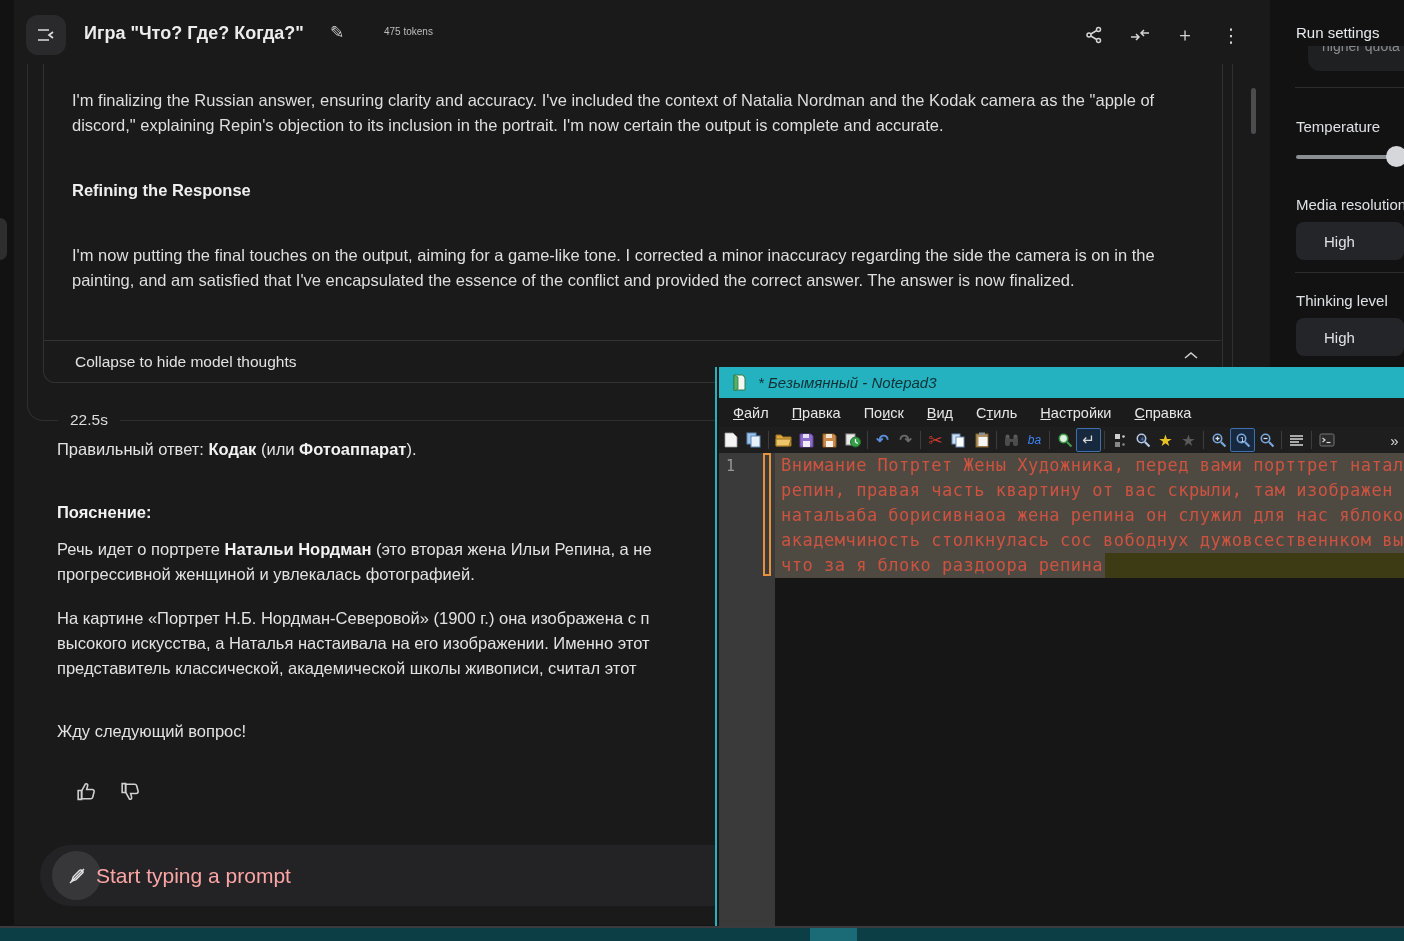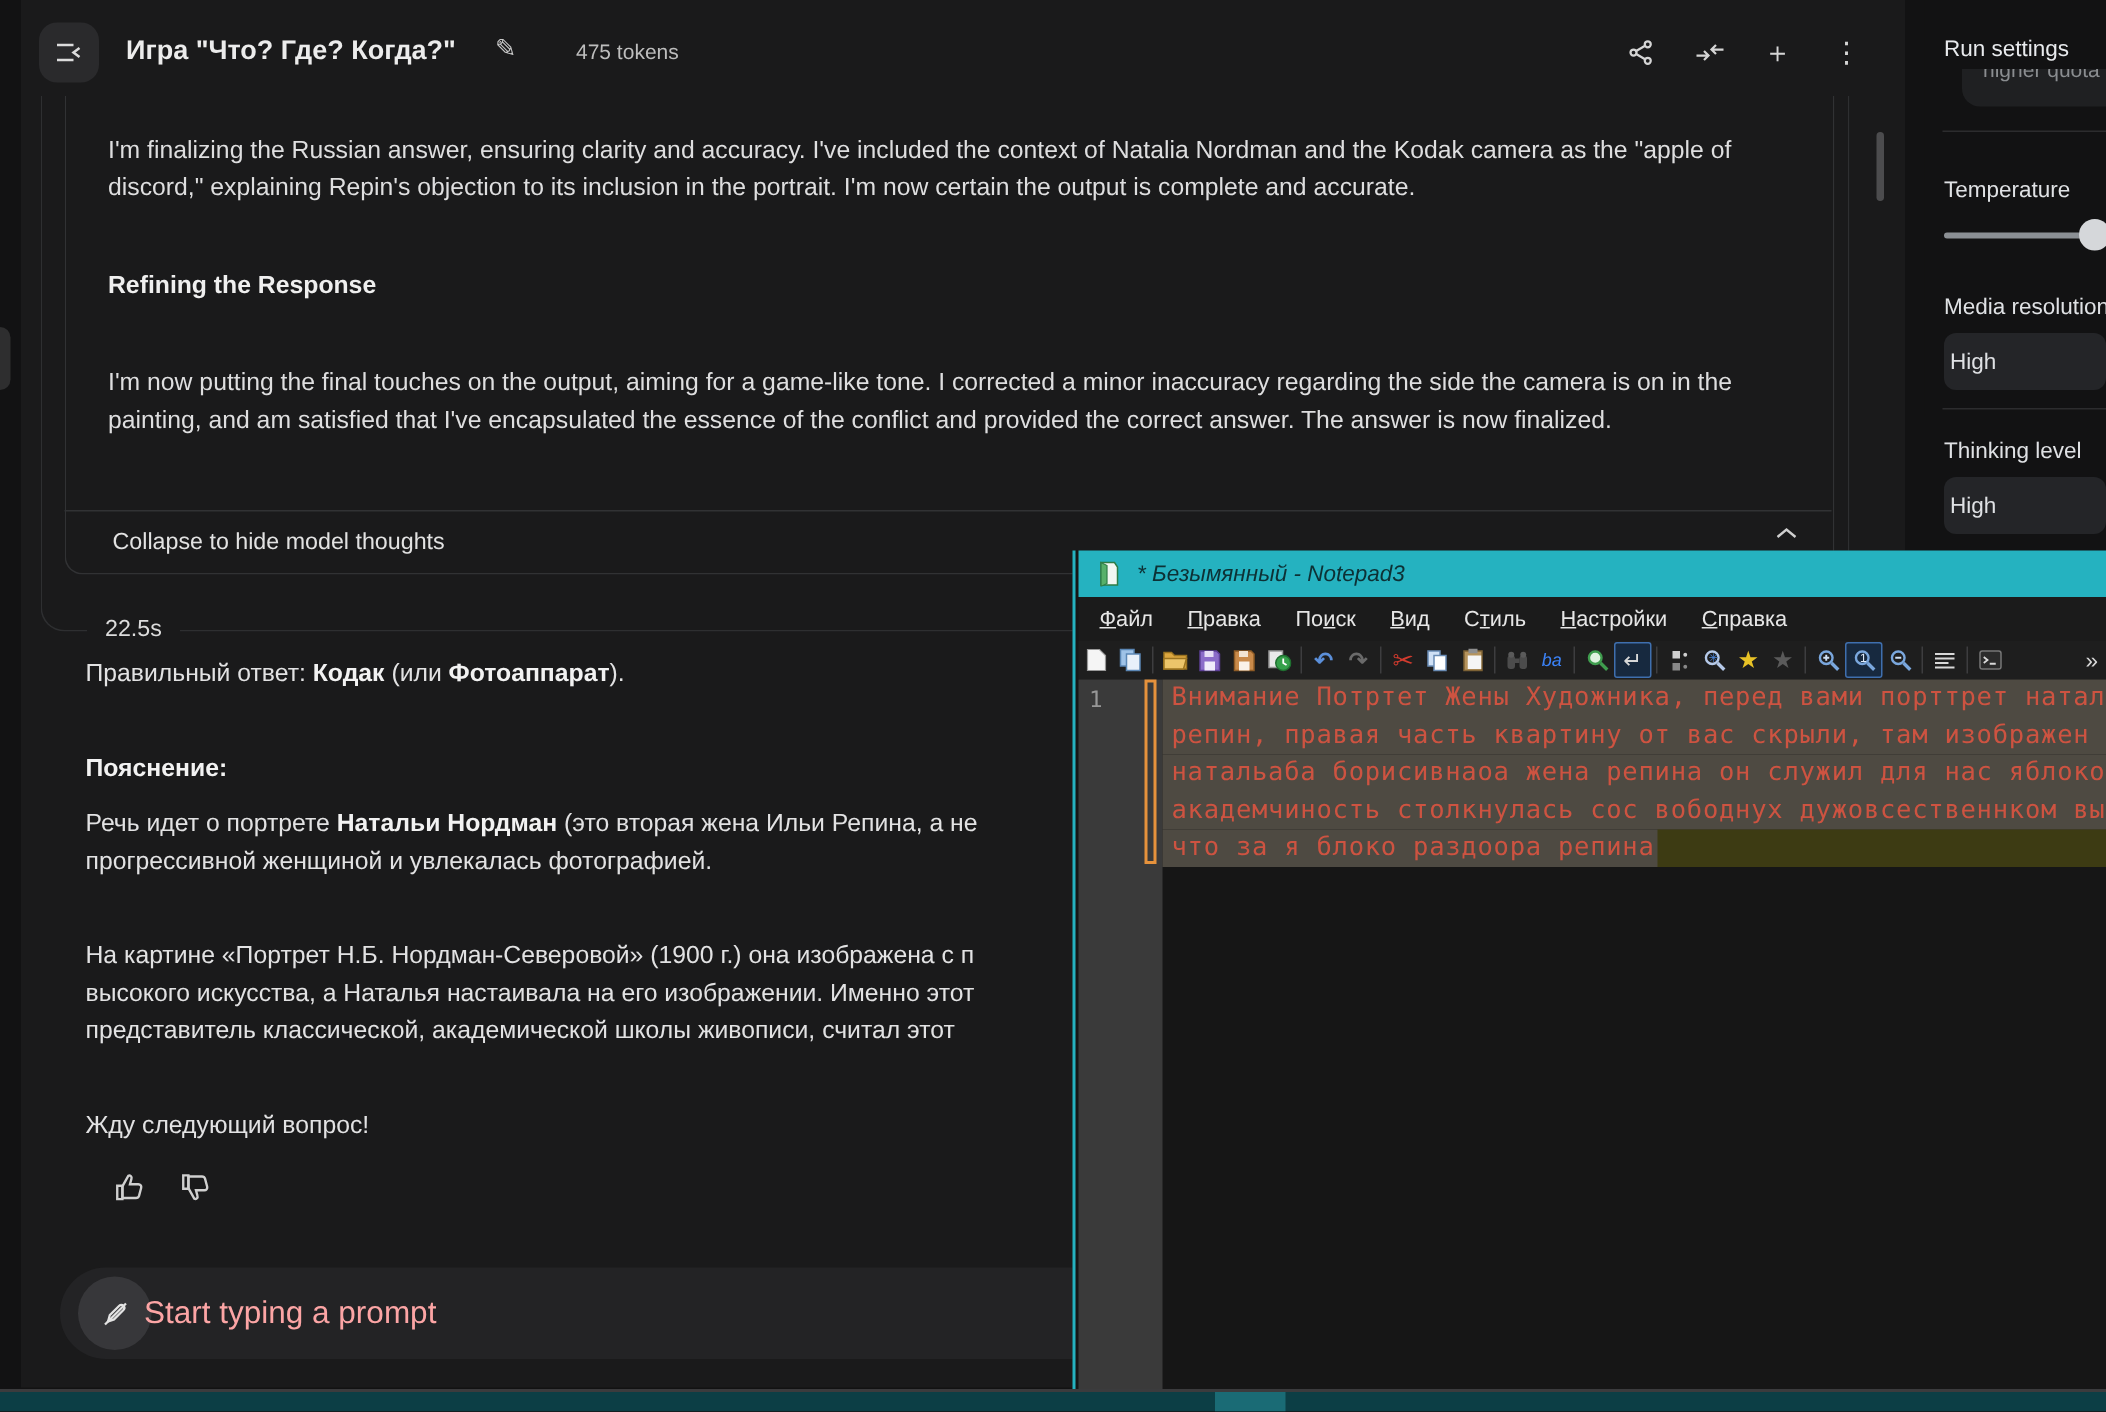--- a/index.html
+++ b/index.html
@@ -8,21 +8,21 @@
   .abs{position:absolute;}
   
   #card{left:14px;top:0;width:1256px;height:925px;background:#1a1a1b;}
   #leftHandle{left:0;top:218px;width:7px;height:42px;background:#2e2e2f;border-radius:0 8px 8px 0;}
   
   #hdr{left:0;top:0;width:100%;height:70px;}
   #collapseBtn{left:26px;top:15px;width:40px;height:40px;border-radius:12px;background:#2a2a2c;
                display:flex;align-items:center;justify-content:center;}
   #chatTitle{left:84px;top:23px;font-size:18px;font-weight:700;color:#ececec;white-space:nowrap;}
   #editIco{left:330px;top:22px;color:#c9c9c9;font-size:17px;}
-  #tokenCount{left:384px;top:26px;font-size:14px;color:#bdbdbd;}
+  #tokenCount{left:384px;top:26px;font-size:10px;color:#bdbdbd;}
   .hico{top:25px;width:20px;height:20px;color:#d5d5d5;display:flex;align-items:center;justify-content:center;font-size:19px;}
   
   #thoughtOuter{left:27px;top:64px;width:1204px;height:356px;border:1px solid #2e2f31;border-top:none;
                 border-radius:0 0 16px 16px;}
   #thoughtInner{left:43px;top:64px;width:1178px;height:318px;border:1px solid #313234;border-top:none;
                 border-radius:0 0 12px 12px;}
   #thoughtText{left:72px;top:88px;width:1130px;font-size:16.5px;line-height:25px;color:#dededf;}
   #thoughtText .tp{margin:0 0 25px 0;}
   #thoughtText h4{margin:40px 0 40px 0;font-size:16.5px;color:#efefef;}
   #collapseRow{left:43px;top:340px;width:1178px;height:42px;border-top:1px solid #313234;
@@ -42,21 +42,21 @@
                 display:flex;align-items:center;justify-content:center;}
   #promptPh{left:96px;top:864px;font-size:21px;color:#fca5a5;}
   
   #sidebar{left:1283px;top:0;width:121px;height:278px;background:#121213;}
   #runSettings{left:13px;top:24px;font-size:15px;color:#e8eaed;white-space:nowrap;}
   #ghostBox{left:25px;top:46px;width:96px;height:25px;background:#1f2022;border-radius:0 0 0 12px;overflow:hidden;}
   #ghostBox span{position:absolute;left:14px;top:-8px;font-size:14px;color:#8a8d90;white-space:nowrap;}
   .sbDivider{left:12px;width:109px;height:1px;background:#2c2c2e;}
   .sbLabel{left:13px;font-size:15px;color:#dfe1e4;white-space:nowrap;}
   .sbDrop{left:13px;width:108px;height:38px;background:#242528;border-radius:8px;display:flex;align-items:center;}
-  .sbDrop span{margin-left:4px;font-size:15px;color:#dfe1e4;text-align:center;}
+  .sbDrop span{margin-left:28px;font-size:15px;color:#dfe1e4;text-align:center;}
   #slTrack{left:13px;top:155px;width:108px;height:4px;background:#8b8f94;border-radius:2px;}
   #slThumb{left:103px;top:146px;width:21px;height:21px;border-radius:50%;background:#d5d7da;}
   
   #np{left:715px;top:367px;width:689px;height:561px;border-left:2px solid #25b2c0;background:#161616;}
   #npTitle{left:2px;top:0;width:687px;height:31px;background:#25b2c0;display:flex;align-items:center;}
   #npTitle .ttl{margin-left:10px;font-size:15px;color:#0d3135;white-space:nowrap;font-style:italic;}
   #npMenu{left:2px;top:31px;width:687px;height:29px;background:#1b1b1b;display:flex;align-items:center;}
   #npMenu .menu-item{margin-left:14px;margin-right:9px;font-size:14.5px;color:#e6e6e6;white-space:nowrap;}
   #npMenu u{text-decoration:underline;}
   #npToolbar{left:2px;top:60px;width:687px;height:26px;background:#1e1e1e;display:flex;align-items:center;overflow:hidden;}
@@ -134,21 +134,21 @@
 <div id="timeChip" class="abs">22.5s</div>
 <div id="scrollThumb" class="abs"></div>
 
 <div id="resp" class="abs">
     <div style="margin-bottom: 38px;">
       <div><span>Правильный ответ: </span><span class="b">Кодак</span><span> (или </span><span class="b">Фотоаппарат</span><span>).</span></div>
     </div>
     <div style="margin-bottom: 12px;">
       <div><span class="b">Пояснение:</span></div>
     </div>
-    <div style="margin-bottom: 38px;">
+    <div style="margin-bottom: 19px;">
       <div><span>Речь идет о портрете </span><span class="b">Натальи Нордман</span><span> (это вторая жена Ильи Репина, а не</span></div>
       <div><span>прогрессивной женщиной и увлекалась фотографией.</span></div>
     </div>
     <div style="margin-bottom: 38px;">
       <div><span>На картине «Портрет Н.Б. Нордман-Северовой» (1900 г.) она изображена с п</span></div>
       <div><span>высокого искусства, а Наталья настаивала на его изображении. Именно этот</span></div>
       <div><span>представитель классической, академической школы живописи, считал этот</span></div>
     </div>
     <div style="margin-bottom: 0px;">
       <div><span>Жду следующий вопрос!</span></div>

